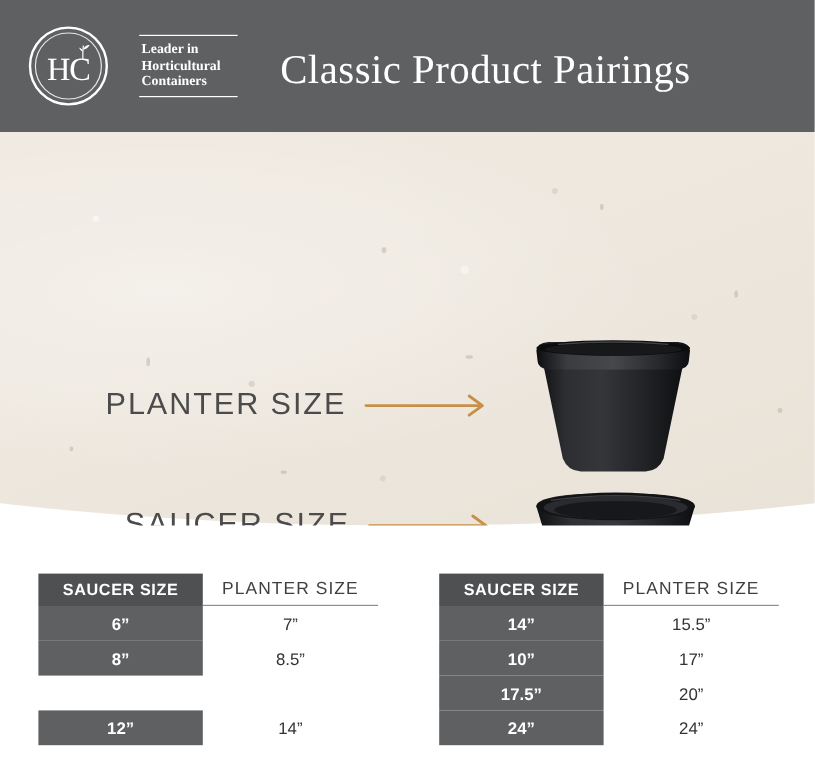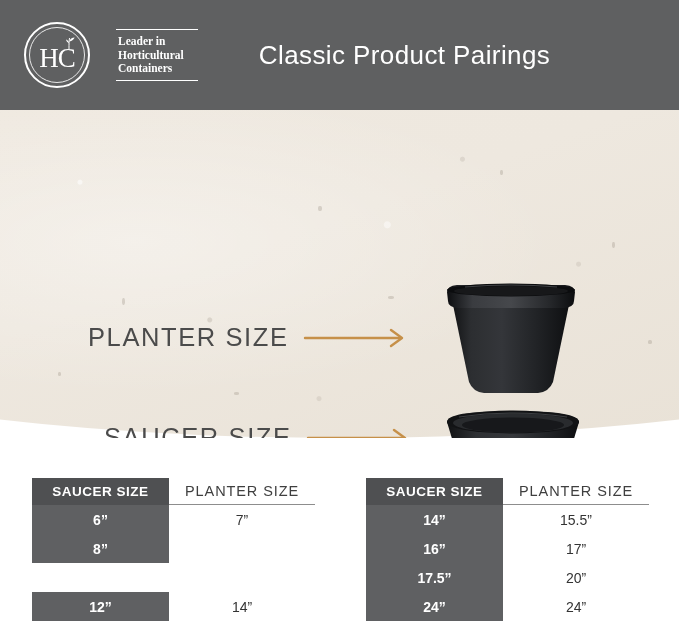--- a/index.html
+++ b/index.html
@@ -77,22 +77,22 @@
     border-top: 1px solid #ffffff;
     border-bottom: 1px solid #ffffff;
     width: 78px;
   }
   .header-title {
     position: absolute;
     left: 0; right: 0;
     top: 40px;
     text-align: center;
     color: #ffffff;
-    font-family: Liberation Sans, sans-serif;
-    font-size: 26px;
+    font-family: Liberation Serif, serif;
+    font-size: 34px;
     letter-spacing: 0.4px;
     padding-left: 130px;
     box-sizing: border-box;
   }
 
   
   .stage {
     position: absolute;
     left: 0;
     top: 110px;
@@ -326,20 +326,21 @@
       <div class="cell-saucer">SAUCER SIZE</div>
       <div class="cell-planter">PLANTER SIZE</div>
     </div>
     <div class="t-body">
       <div class="t-row">
         <div class="cell-saucer">6”</div>
         <div class="cell-planter">7”</div>
       </div>
       <div class="t-row">
         <div class="cell-saucer">8”</div>
+        <div class="cell-planter">8.5”</div>
       </div>
       <div class="t-row">
       </div>
       <div class="t-row">
         <div class="cell-saucer">12”</div>
         <div class="cell-planter">14”</div>
       </div>
     </div>
   </div>
 
@@ -347,21 +348,21 @@
     <div class="t-head">
       <div class="cell-saucer">SAUCER SIZE</div>
       <div class="cell-planter">PLANTER SIZE</div>
     </div>
     <div class="t-body">
       <div class="t-row">
         <div class="cell-saucer">14”</div>
         <div class="cell-planter">15.5”</div>
       </div>
       <div class="t-row">
-        <div class="cell-saucer">16”</div>
+        <div class="cell-saucer">10”</div>
         <div class="cell-planter">17”</div>
       </div>
       <div class="t-row">
         <div class="cell-saucer">17.5”</div>
         <div class="cell-planter">20”</div>
       </div>
       <div class="t-row">
         <div class="cell-saucer">24”</div>
         <div class="cell-planter">24”</div>
       </div>

